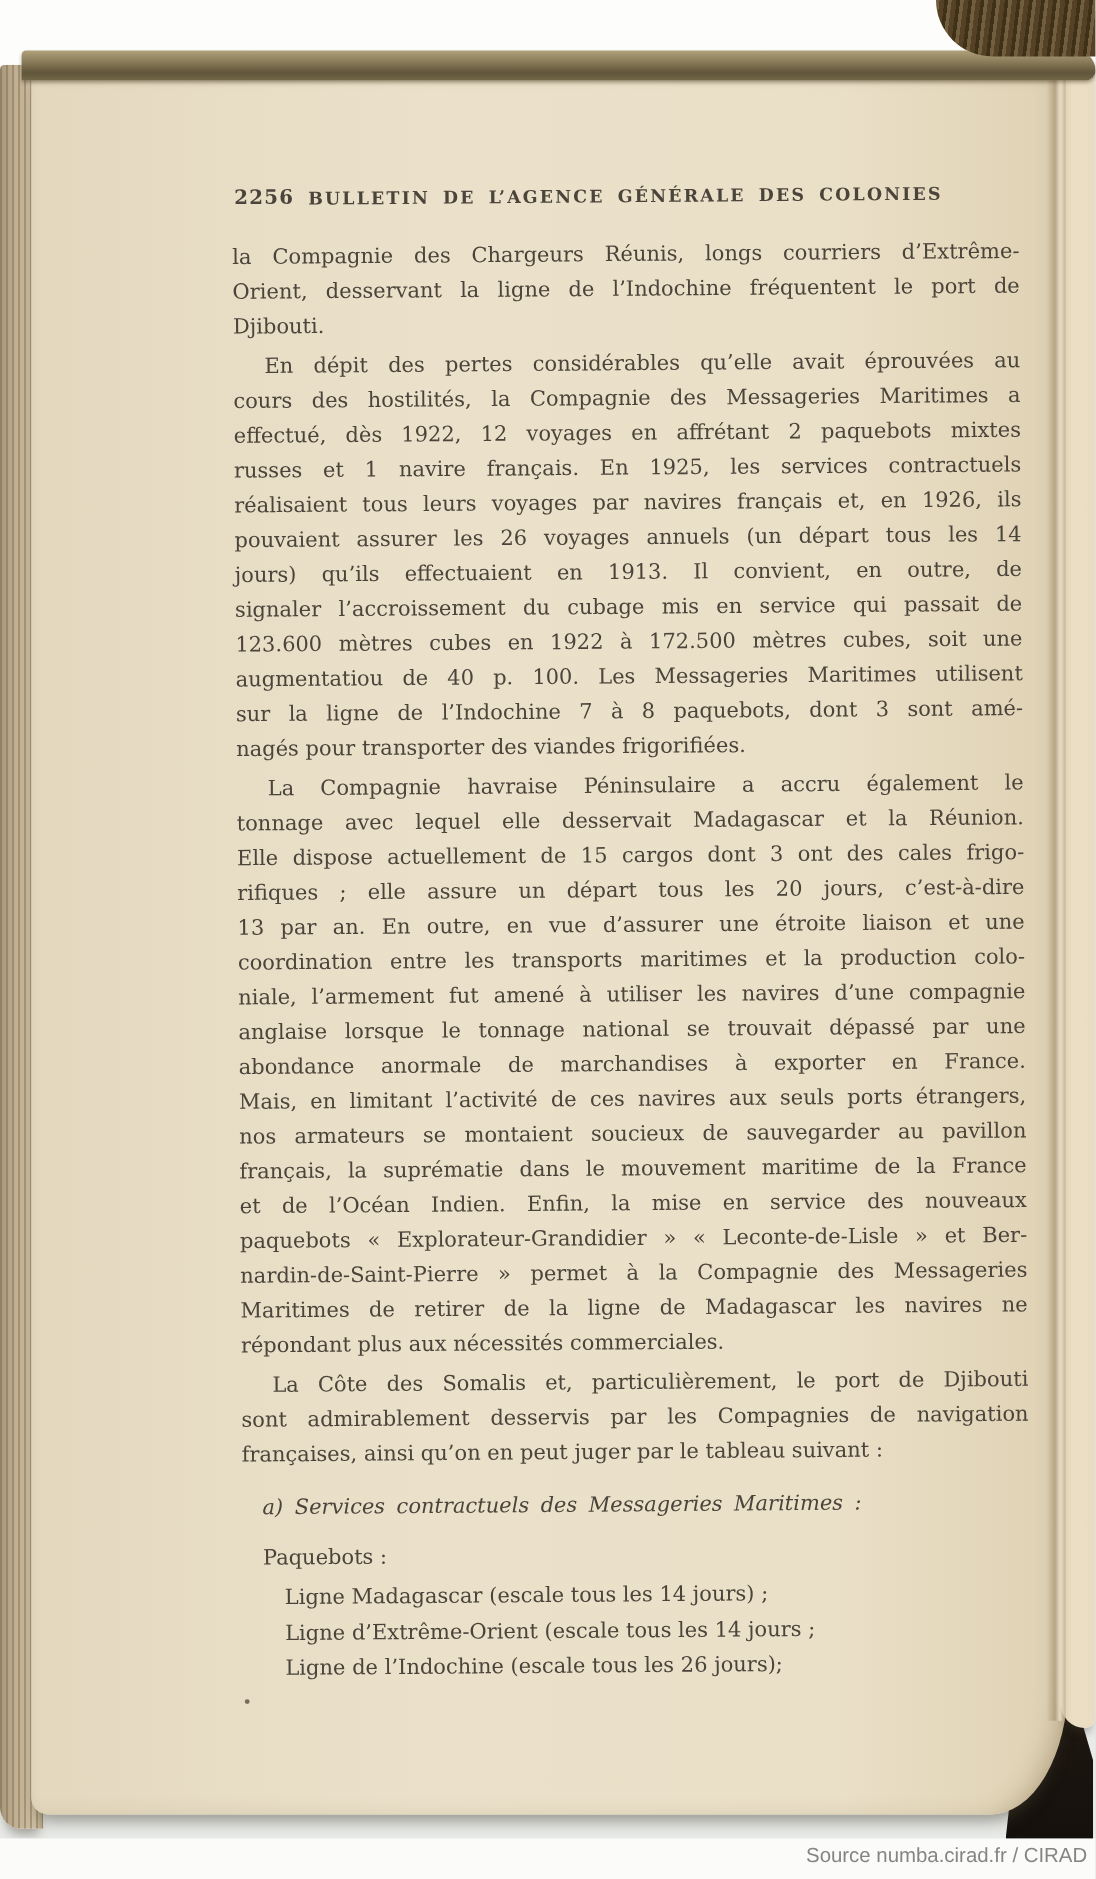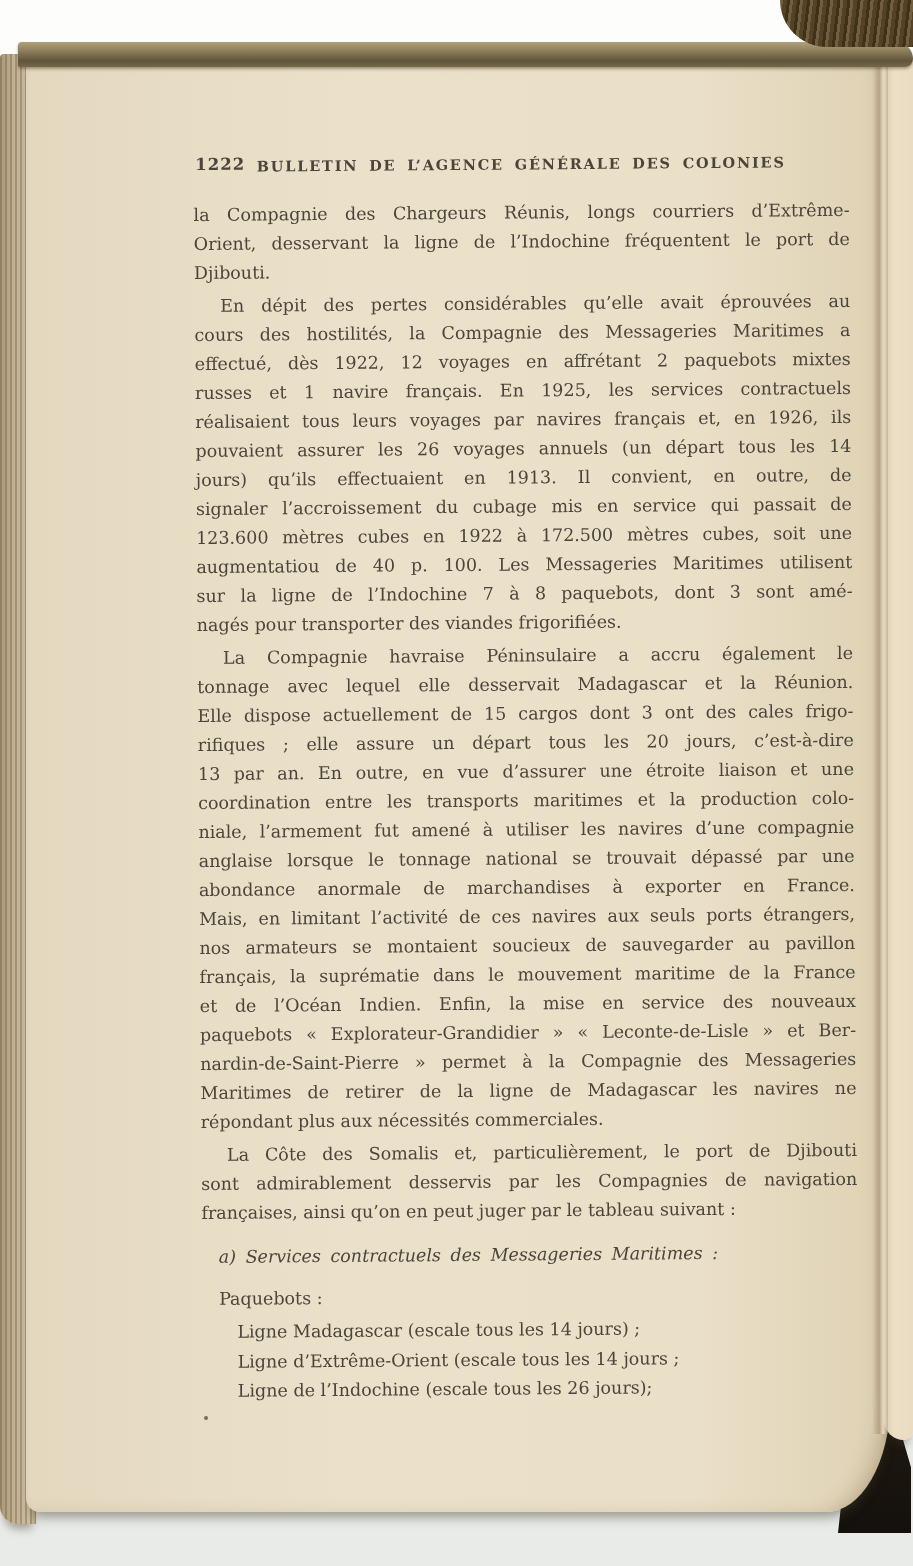--- a/index.html
+++ b/index.html
@@ -91,21 +91,21 @@
   <div class="book-page"></div>
   <div class="page-right-strip"></div>
   <div class="gutter-crease"></div>
   <div class="gilt-edge"></div>
   <div class="cover-corner"></div>
   <div class="speck" style="left:204px;top:1416px;"></div>
 
   <div class="text-layer">
 
     <div class="page-header">
-      <span class="page-number">1222</span>
+      <span class="page-number">2256</span>
       <span class="journal-title">BULLETIN DE L’AGENCE GÉNÉRALE DES COLONIES</span>
     </div>
 
     <div id="body-paragraphs">
         <div class="para">
           <div class="line">la Compagnie des Chargeurs Réunis, longs courriers d’Extrême-</div>
           <div class="line">Orient, desservant la ligne de l’Indochine fréquentent le port de</div>
           <div class="line last">Djibouti.</div>
         </div>
         <div class="para p-indent">
@@ -153,14 +153,17 @@
     <div class="fleet-label">Paquebots :</div>
 
     <div class="fleet-list" id="fleet-list">
         <div class="line last">Ligne Madagascar (escale tous les 14 jours) ;</div>
         <div class="line last">Ligne d’Extrême-Orient (escale tous les 14 jours ;</div>
         <div class="line last">Ligne de l’Indochine (escale tous les 26 jours);</div>
       </div>
 
   </div>
 
+  <div class="source-bar">
+    <span class="source-text">Source numba.cirad.fr / CIRAD</span>
+  </div>
 
 </div>
 
 </body></html>

